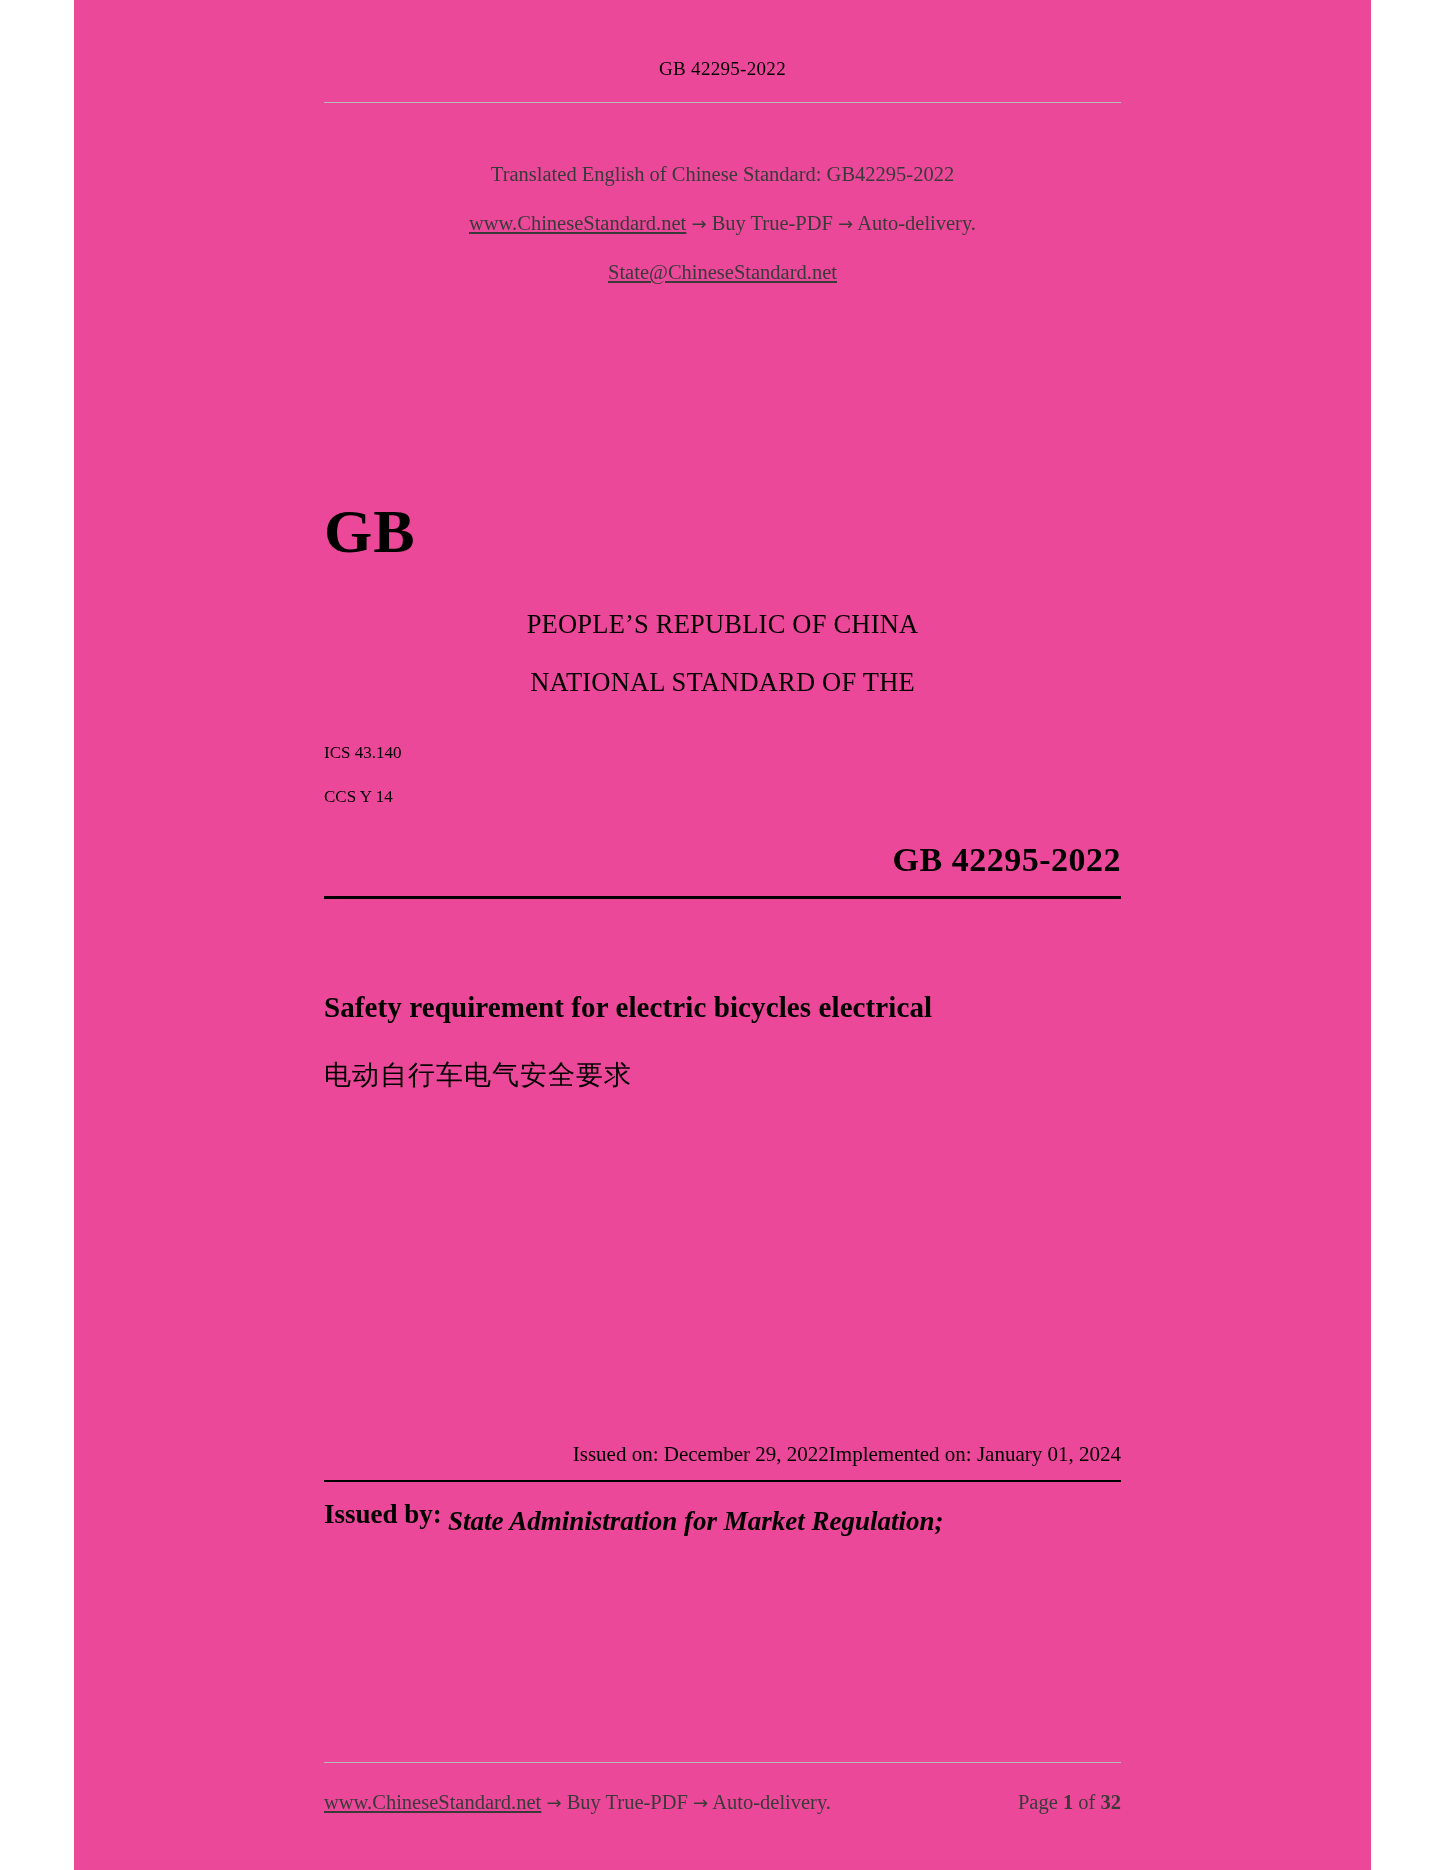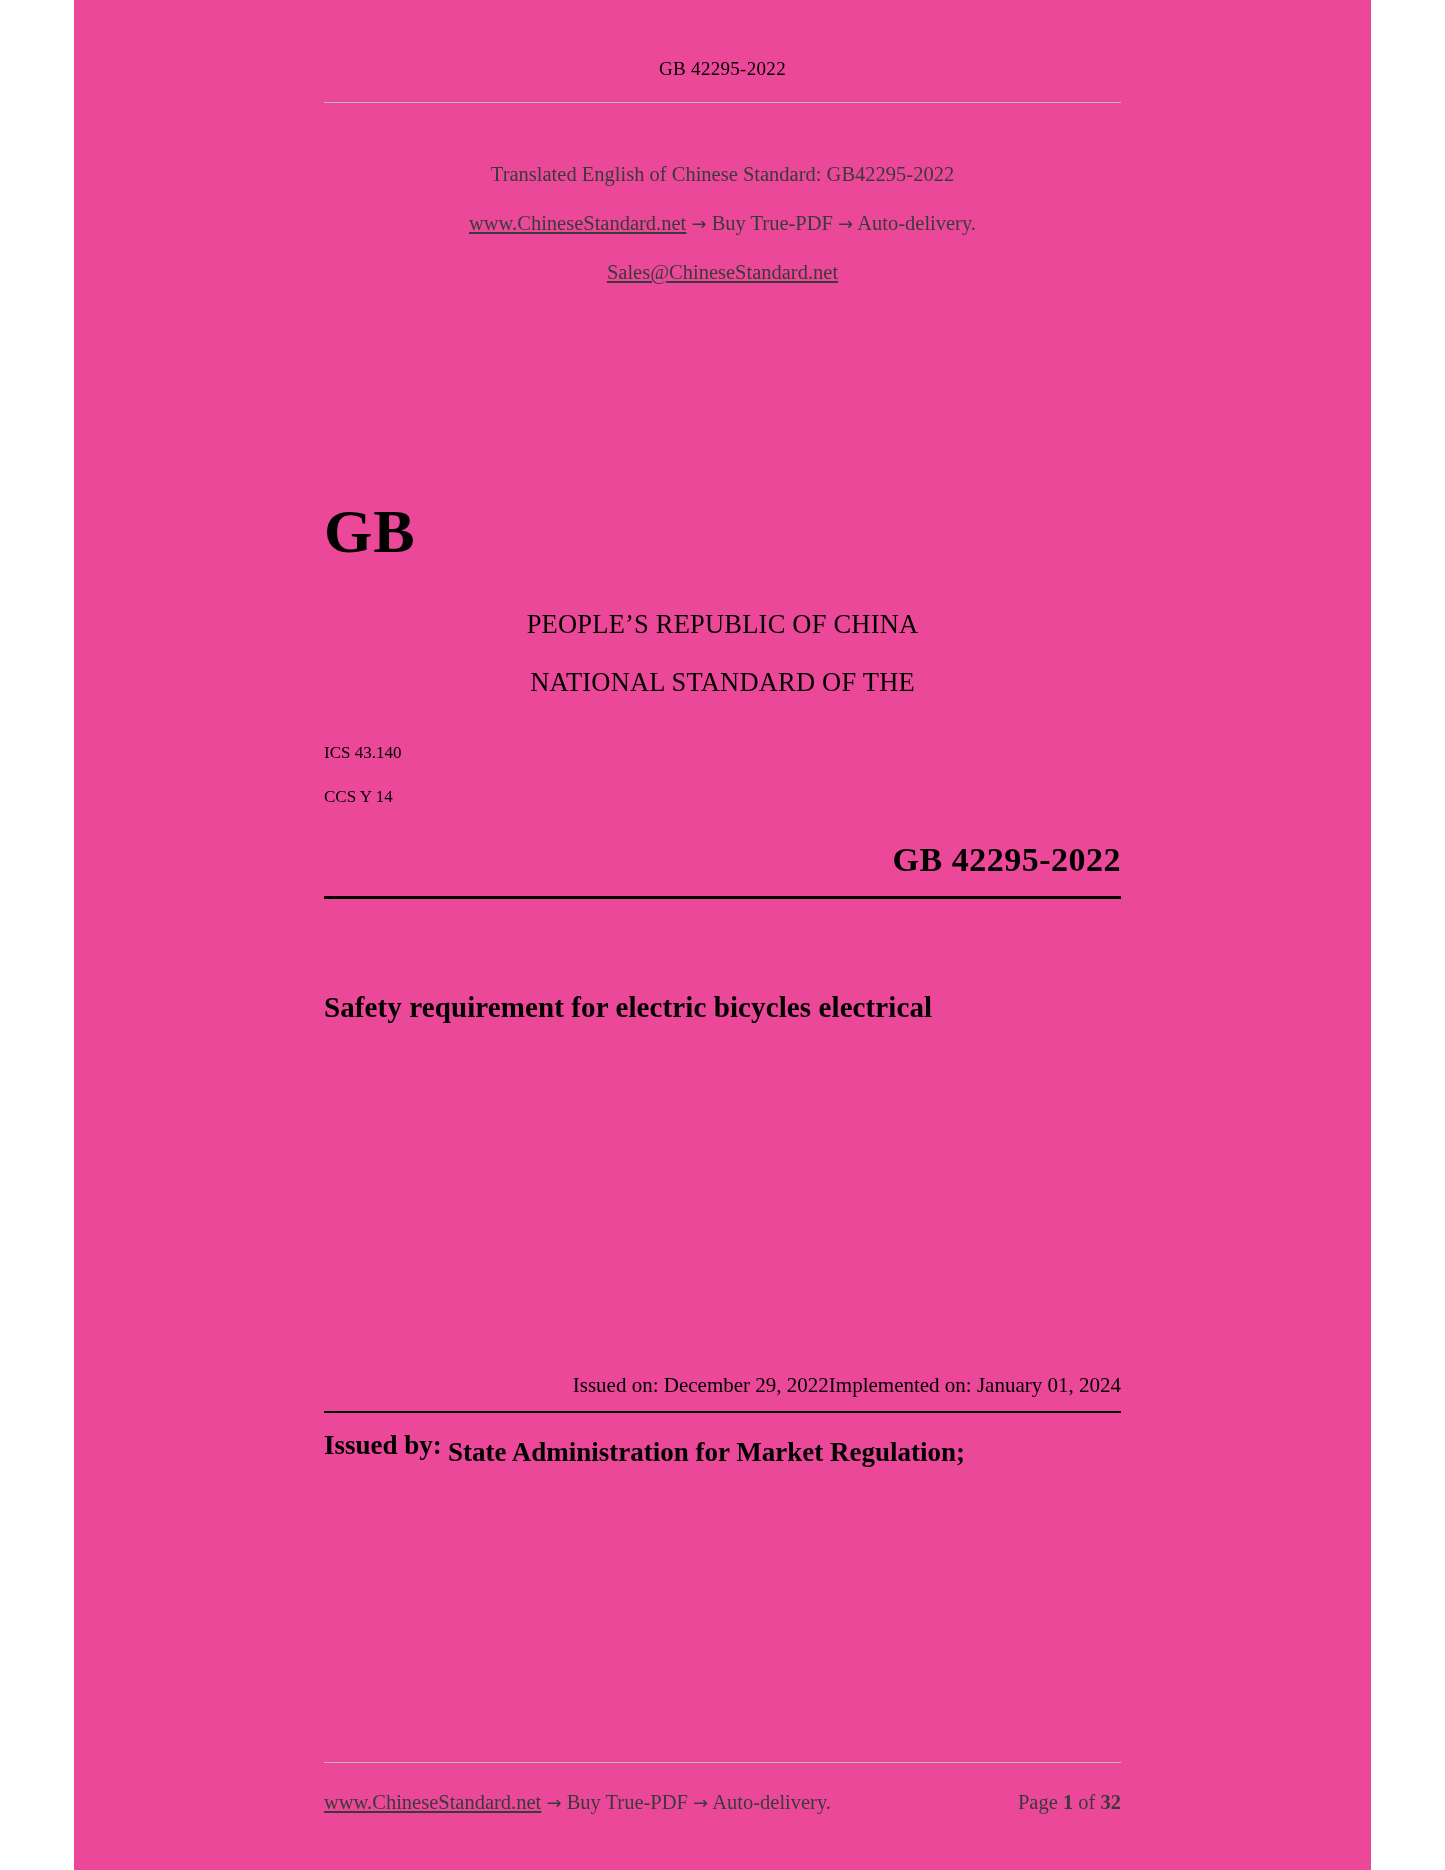--- a/index.html
+++ b/index.html
@@ -129,20 +129,21 @@
     font-weight: bold;
     font-size: 27px;
   }
   .issued-by-label {
     width: 124px;
     flex: none;
   }
   .issued-by-lines div {
     line-height: 44px;
     white-space: nowrap;
+    font-style: italic;
   }
 
   
   .footer {
     position: absolute;
     left: 250px;
     right: 250px;
     bottom: 0;
   }
   .footer-rule {
@@ -186,41 +187,42 @@
     <div class="promo">
       <div class="promo-line">Translated English of Chinese Standard: GB42295-2022</div>
       <div class="promo-line">
         <span class="promo-link">www.ChineseStandard.net</span>
         <span class="arrow">→</span>
         <span>Buy True-PDF</span>
         <span class="arrow">→</span>
         <span>Auto-delivery.</span>
       </div>
       <div class="promo-line">
-        <span class="promo-link">Sales@ChineseStandard.net</span>
+        <span class="promo-link">State@ChineseStandard.net</span>
       </div>
     </div>
 
     <div class="gb-mark">GB</div>
 
     <div class="national">
       <div>PEOPLE’S REPUBLIC OF CHINA</div>
       <div>NATIONAL STANDARD OF THE</div>
     </div>
 
     <div class="ics">
       <div>ICS 43.140</div>
       <div>CCS Y 14</div>
     </div>
 
     <div class="std-number">GB  42295-2022</div>
     <div class="thick-rule"></div>
 
     <div class="titles">
       <div class="title-en">Safety requirement for electric bicycles electrical</div>
+      <div class="title-zh">电动自行车电气安全要求</div>
     </div>
 
     <div class="issue-row">
       <div>Issued on: December 29, 2022</div>
       <div>Implemented on: January 01, 2024</div>
     </div>
     <div class="issue-rule"></div>
 
     <div class="issued-by">
       <div class="issued-by-label">Issued by:</div>

